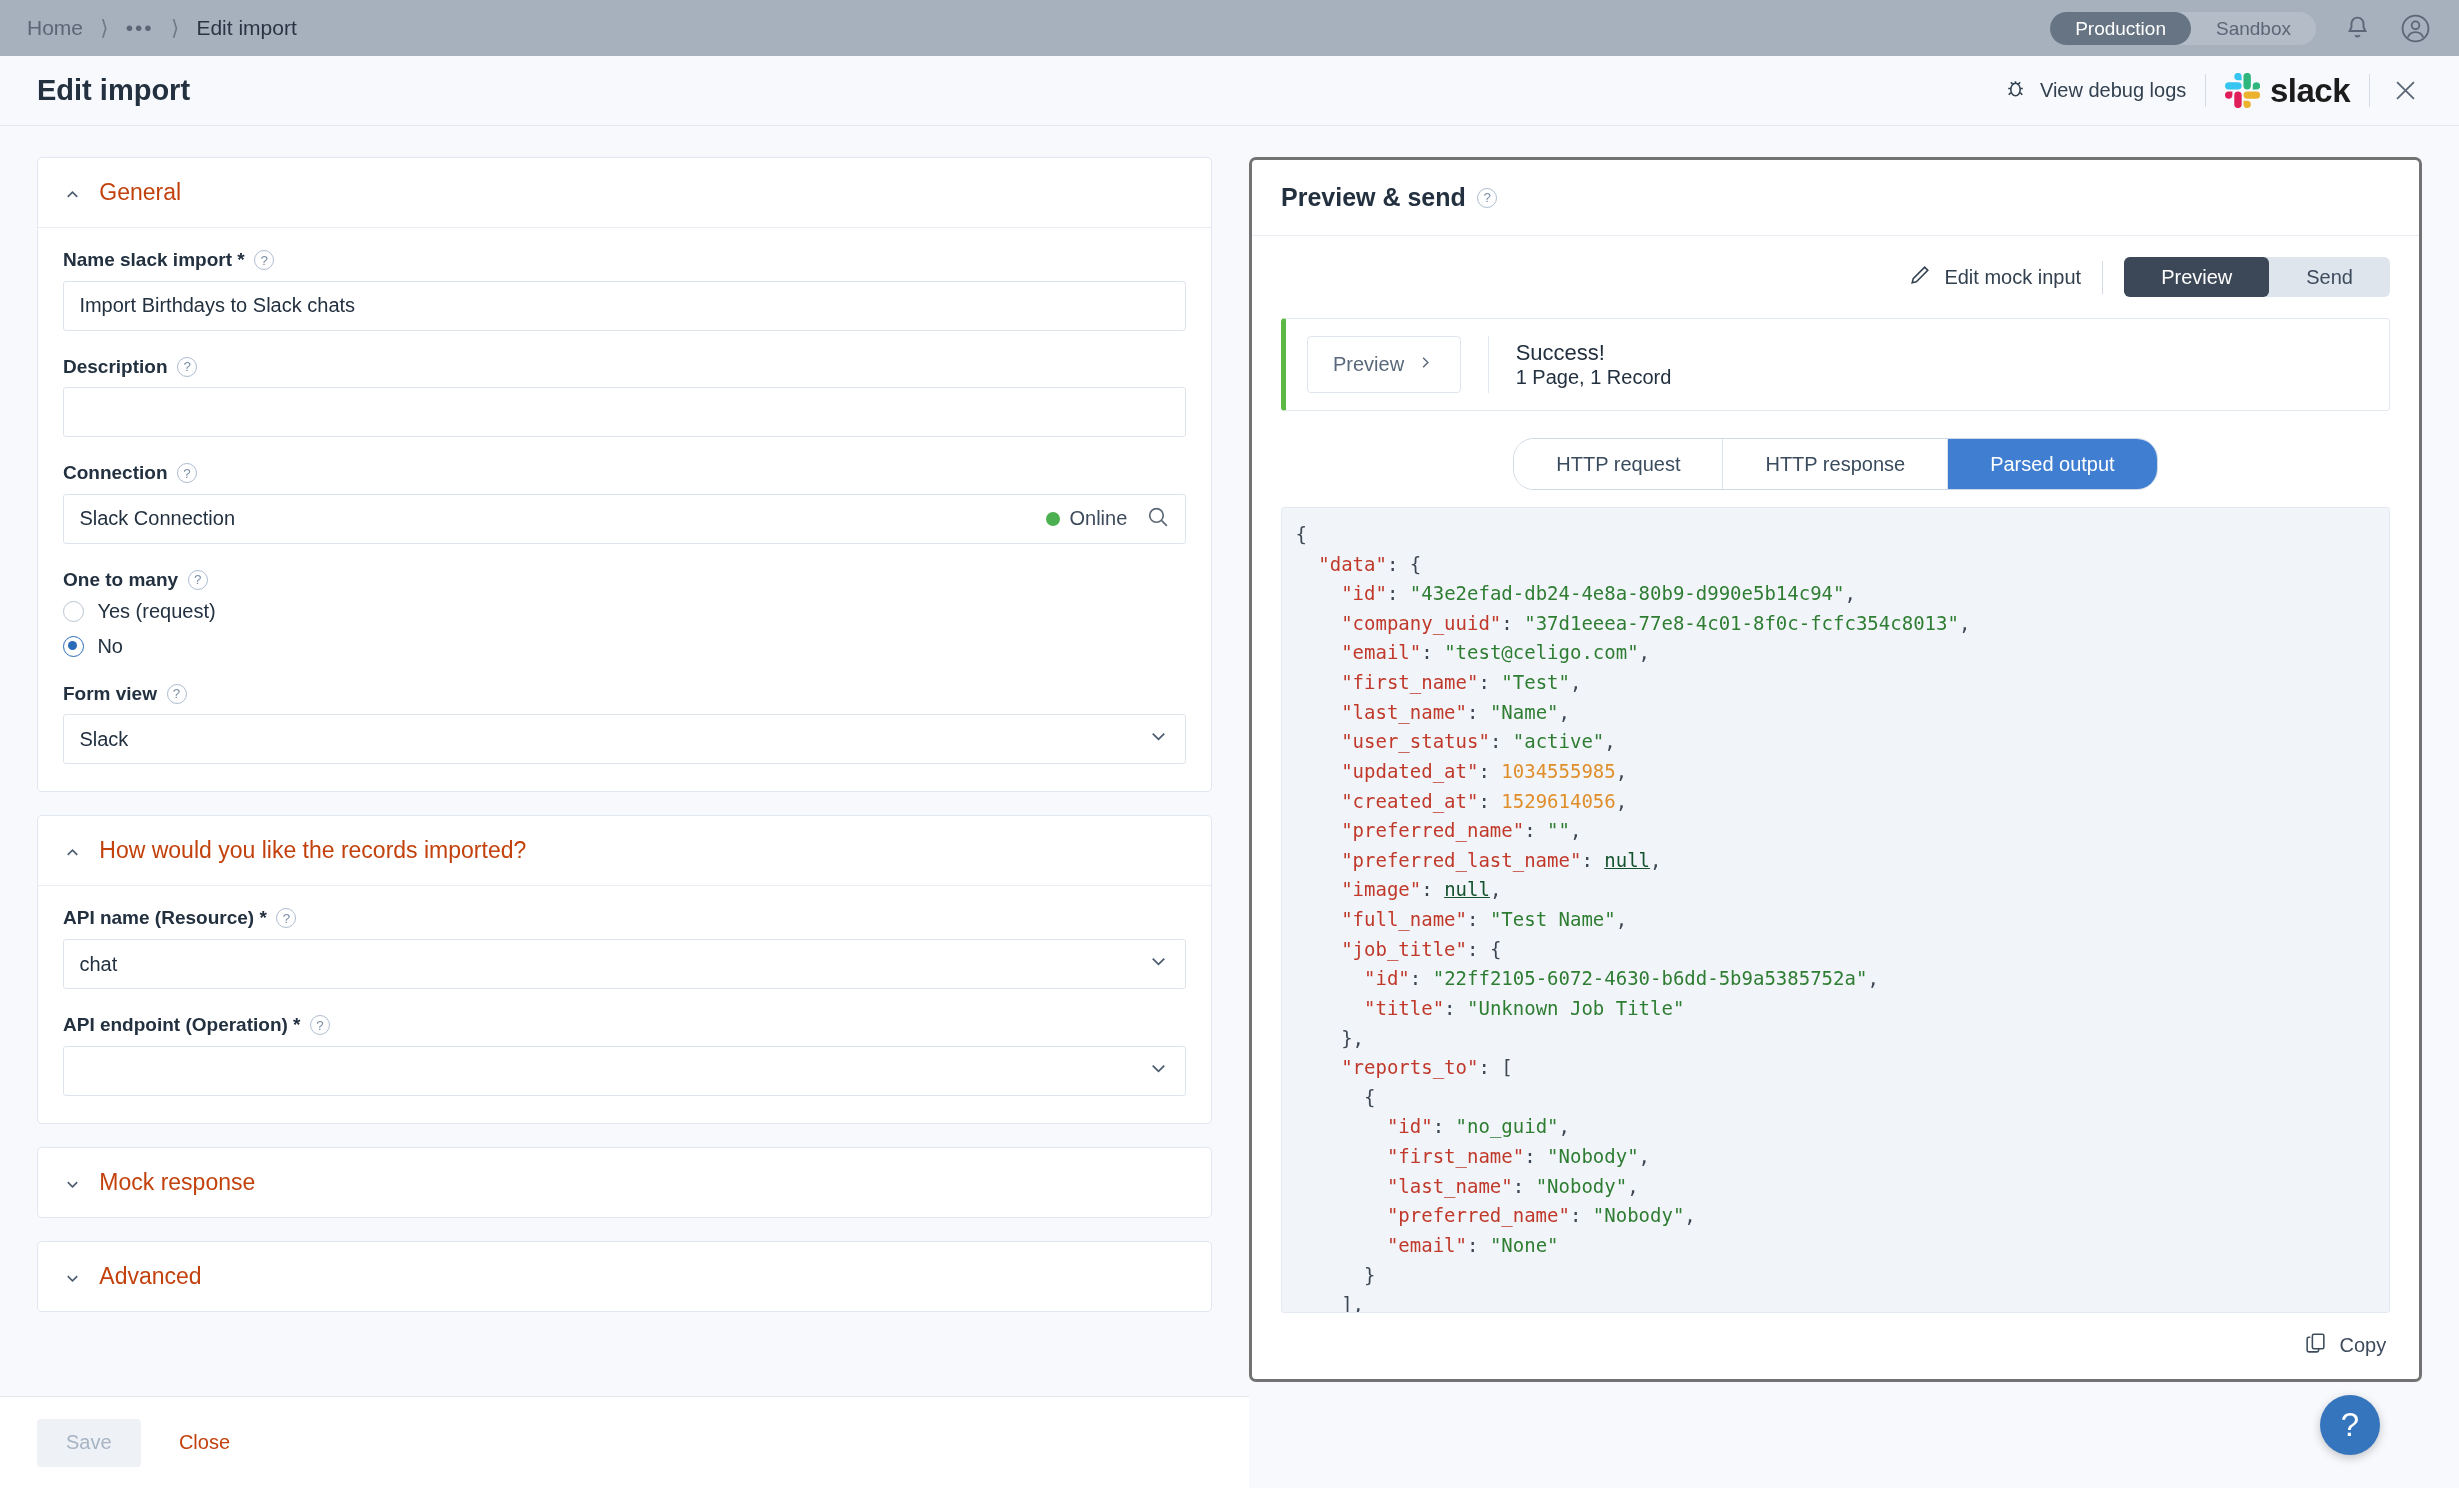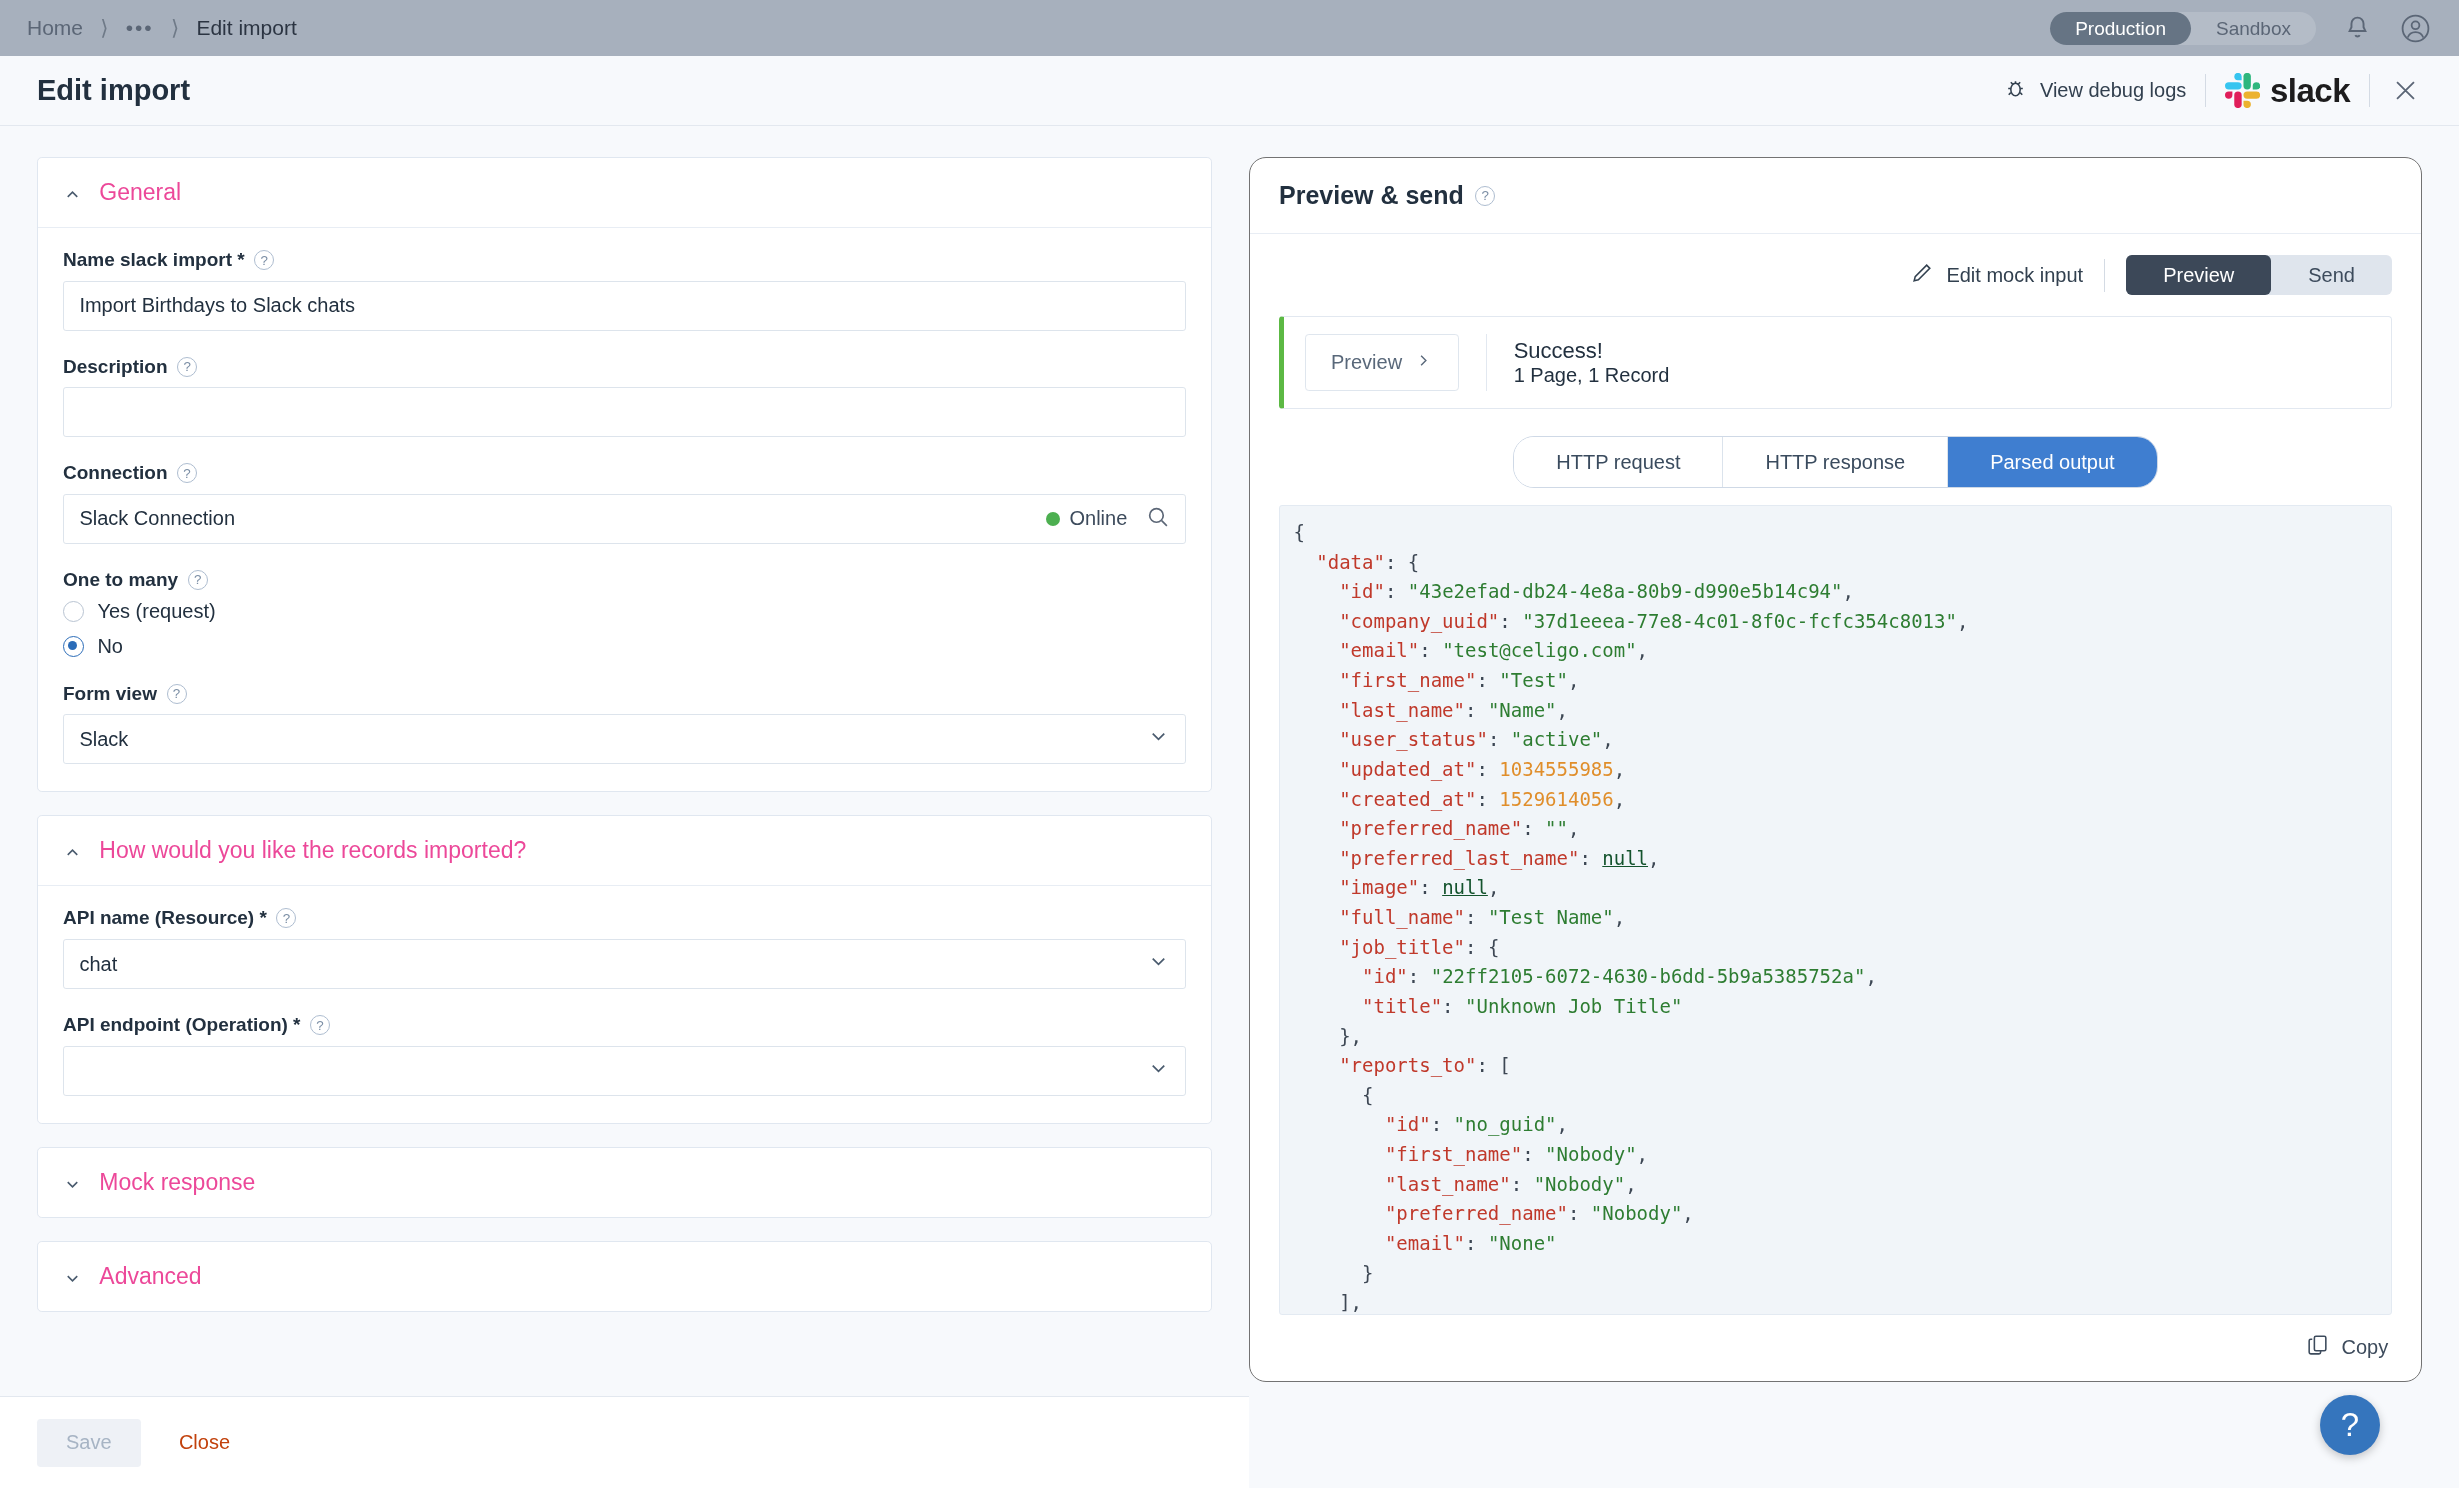--- a/index.html
+++ b/index.html
@@ -49,21 +49,21 @@
   .leftcol { width: 1249px; padding: 31px 37px 0 37px; position: relative; }
   .rightcol { flex: 1; padding: 31px 37px 0 0; }
 
   
   .card {
     background: #fff; border: 1px solid #e0e7f0; border-radius: 4.8px;
     margin-bottom: 23px;
   }
   .card-head {
     display: flex; align-items: center; gap: 17.3px;
-    padding: 21px 25px; font-size: 23px; color: #ec4899;
+    padding: 21px 25px; font-size: 23px; color: #c2410c;
   }
   .card-head.bordered { border-bottom: 1px solid #e8edf4; }
   .chev { width: 19px; height: 19px; display:inline-block; }
   .card-body { padding: 21px 25px 27px 25px; }
 
   .field { margin-bottom: 25px; }
   .field:last-child { margin-bottom: 0; }
   .flabel {
     display: flex; align-items: center; gap: 9.6px;
     font-size: 19px; color: #22303f; font-weight: 700; margin-bottom: 9.6px;
@@ -105,21 +105,21 @@
     background: #eef1f6; color: #a7b4c4; border: none; border-radius: 3.8px;
     font-size: 20px; padding: 12.5px 29px; font-family: inherit;
   }
   .btn-close {
     background: transparent; color: #c2410c; border: none; font-size: 20px;
     padding: 12.5px 21px; font-family: inherit;
   }
 
   
   .rpanel {
-    background: #fff; border: 1px solid #737373; border-radius: 17px;
+    background: #fff; border: 3px solid #737373; border-radius: 7px;
     height: calc(100% - 106px); display: flex; flex-direction: column;
   }
   .rpanel-head {
     padding: 23px 29px; border-bottom: 1px solid #e8edf4;
     display: flex; align-items: center; gap: 11.5px;
     font-size: 25px; color: #22303f; font-weight: 600;
   }
   .rpanel-body { padding: 21px 29px 0 29px; flex: 1; display:flex; flex-direction:column; min-height:0;}
   .toolrow { display: flex; align-items: center; justify-content: flex-end; gap: 21px; margin-bottom: 21px; }
   .edit-mock { display: flex; align-items: center; gap: 11.5px; font-size: 20px; color: #32404f; }

